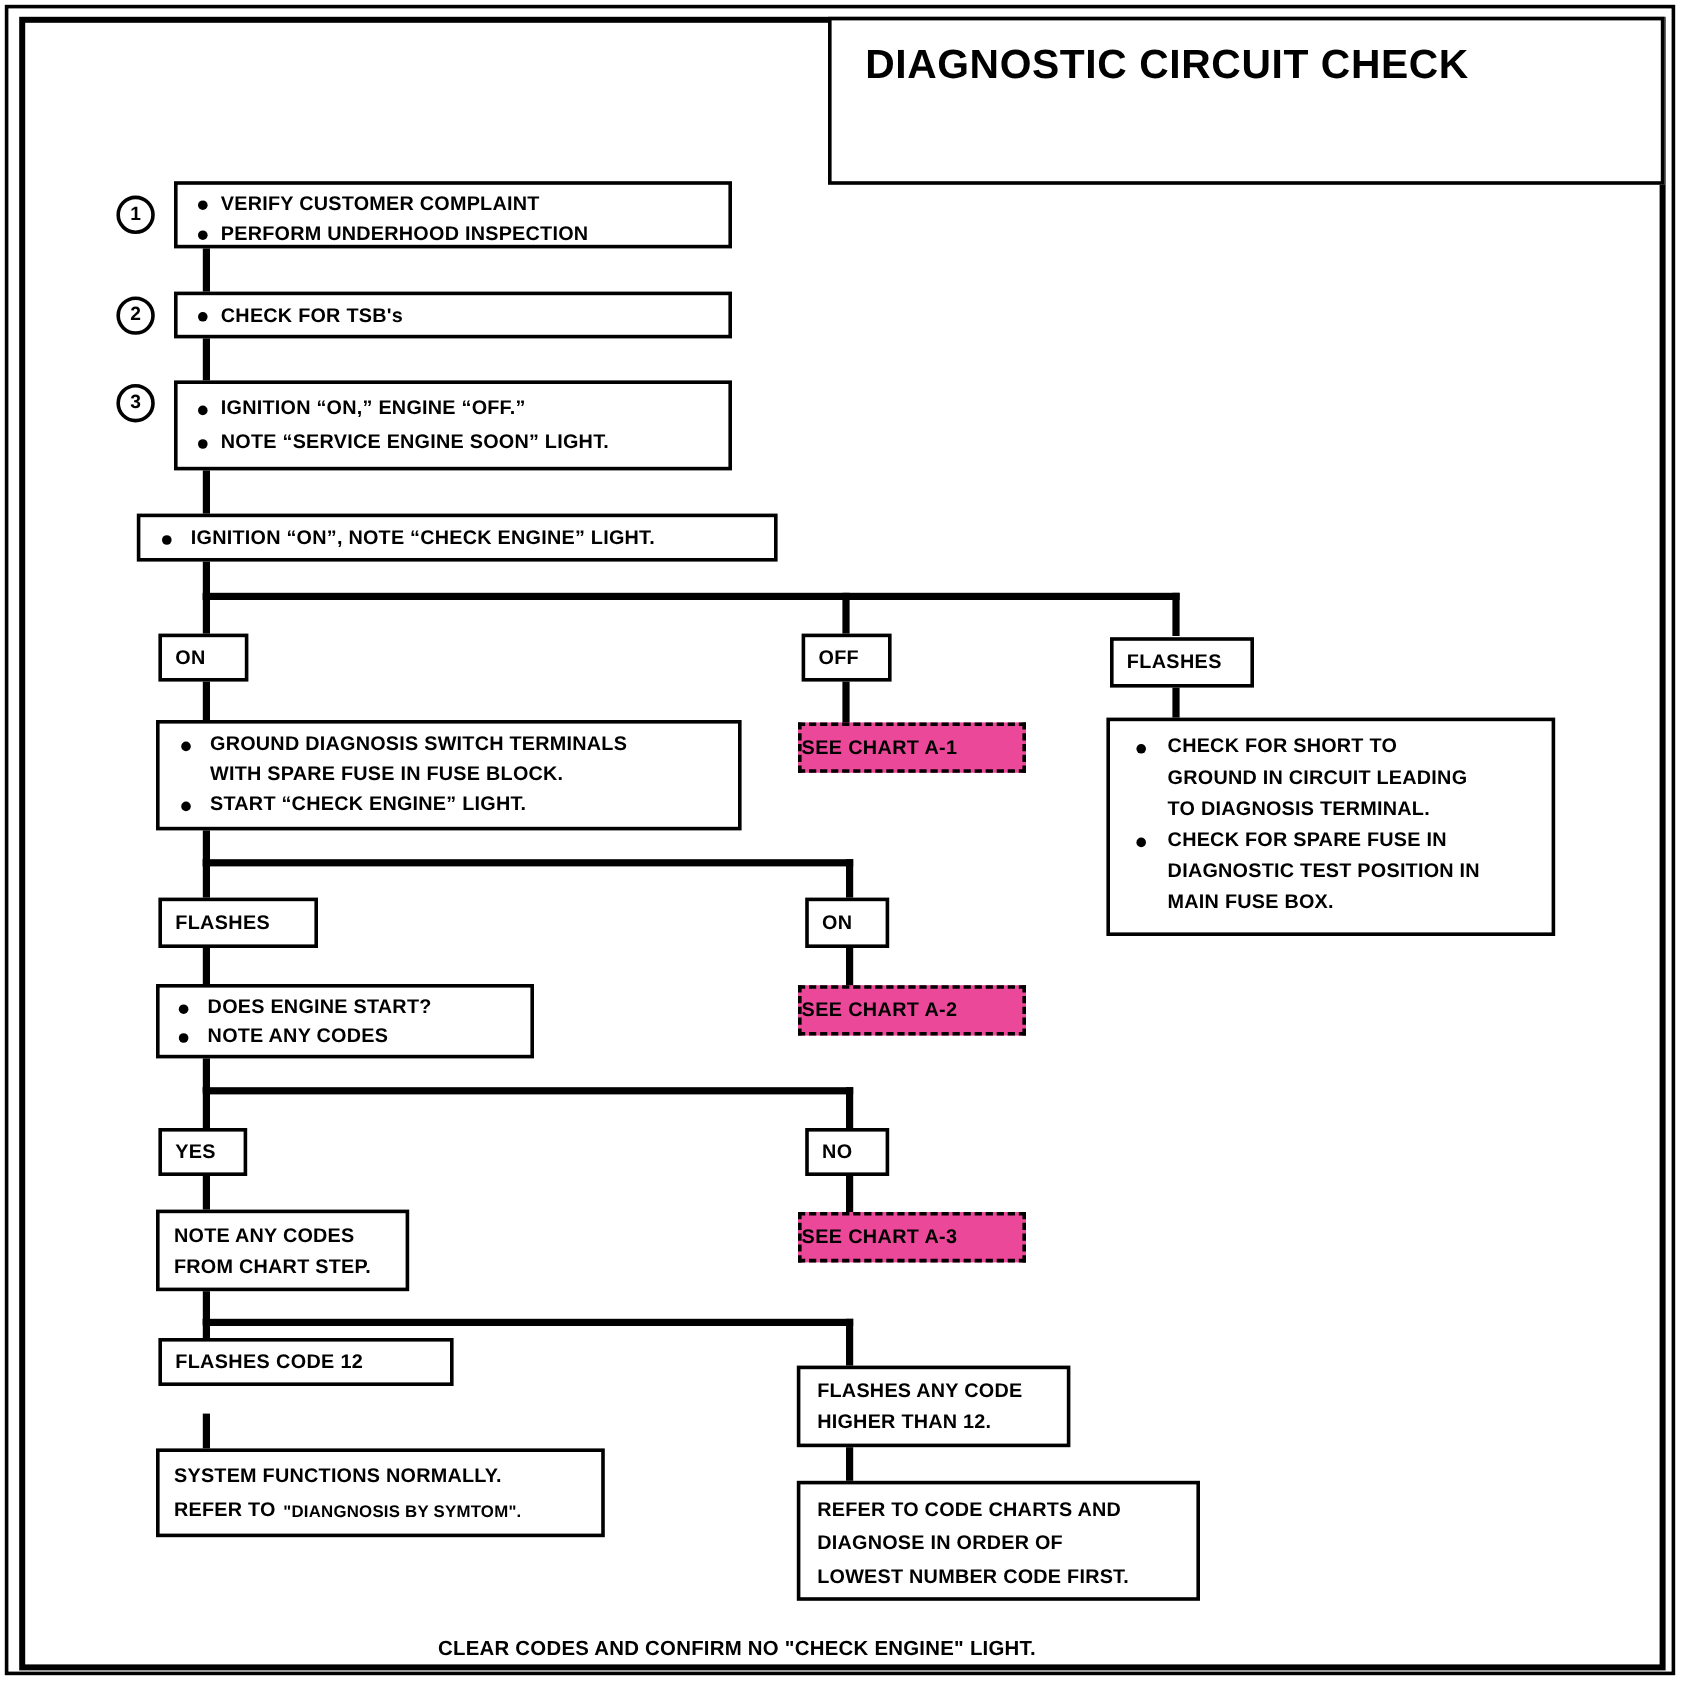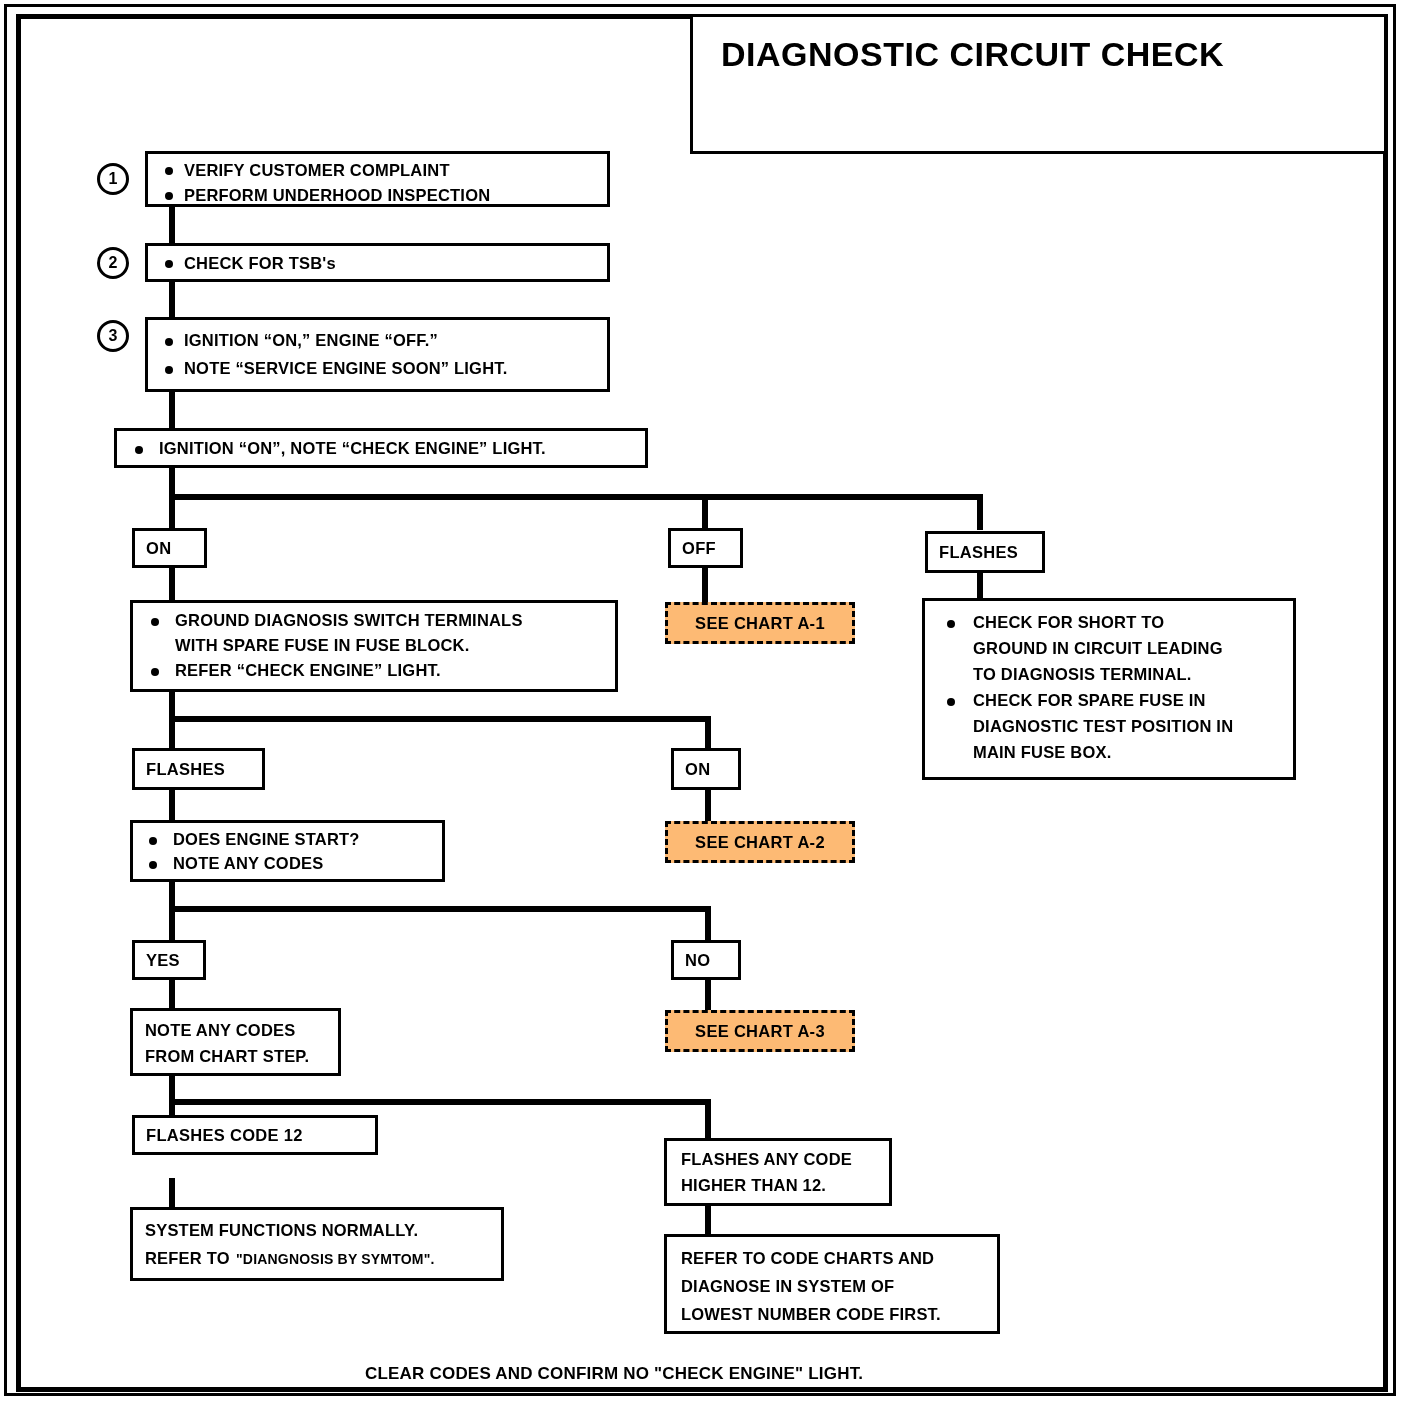--- a/index.html
+++ b/index.html
@@ -91,23 +91,23 @@
     letter-spacing:0.3px;
     color:#000;
     white-space:nowrap;
   }
 
   
   .ref-box{
     position:absolute;
     border:3px dashed #000;
     box-sizing:border-box;
-    background:#fdba74;
+    background:#ec4899;
     z-index:4;
-    display:flex;align-items:center;justify-content:center;
+    display:flex;align-items:center;justify-content:flex-start;
   }
   .ref-box span{
     font-size:16.5px;font-weight:bold;color:#000;white-space:nowrap;
     letter-spacing:0.3px;
   }
 
   
   .step-circle{
     position:absolute;
     width:32px;height:32px;
@@ -224,21 +224,21 @@
   </div>
   <div class="label-box" style="left:925px;top:531px;width:120px;height:42px;">
     <span>FLASHES</span>
   </div>
 
   <div class="box" style="left:130px;top:600px;width:488px;height:92px;">
     <div class="bullet" style="left:18px;top:15px;"></div>
     <div class="line" style="left:42px;top:8px;">GROUND DIAGNOSIS SWITCH TERMINALS</div>
     <div class="line" style="left:42px;top:33px;">WITH SPARE FUSE IN FUSE BLOCK.</div>
     <div class="bullet" style="left:18px;top:65px;"></div>
-    <div class="line" style="left:42px;top:58px;">REFER “CHECK ENGINE” LIGHT.</div>
+    <div class="line" style="left:42px;top:58px;">START “CHECK ENGINE” LIGHT.</div>
   </div>
 
   <div class="ref-box" style="left:665px;top:602px;width:190px;height:42px;">
     <span>SEE CHART A-1</span>
   </div>
 
   <div class="box" style="left:922px;top:598px;width:374px;height:182px;">
     <div class="bullet" style="left:22px;top:19px;"></div>
     <div class="line" style="left:48px;top:12px;">CHECK FOR SHORT TO</div>
     <div class="line" style="left:48px;top:38px;">GROUND IN CIRCUIT LEADING</div>
@@ -293,19 +293,19 @@
   </div>
 
   <div class="box" style="left:130px;top:1207px;width:374px;height:74px;">
     <div class="line" style="left:12px;top:11px;">SYSTEM FUNCTIONS NORMALLY.</div>
     <div class="line" style="left:12px;top:39px;">REFER TO</div>
     <div class="line small" style="left:103px;top:41px;">"DIANGNOSIS BY SYMTOM".</div>
   </div>
 
   <div class="box" style="left:664px;top:1234px;width:336px;height:100px;">
     <div class="line" style="left:14px;top:12px;">REFER TO CODE CHARTS AND</div>
-    <div class="line" style="left:14px;top:40px;">DIAGNOSE IN SYSTEM OF</div>
+    <div class="line" style="left:14px;top:40px;">DIAGNOSE IN ORDER OF</div>
     <div class="line" style="left:14px;top:68px;">LOWEST NUMBER CODE FIRST.</div>
   </div>
 
   <div class="footer-note" style="left:365px;top:1364px;">CLEAR CODES AND CONFIRM NO "CHECK ENGINE" LIGHT.</div>
 
 </div>
 
 </body></html>

